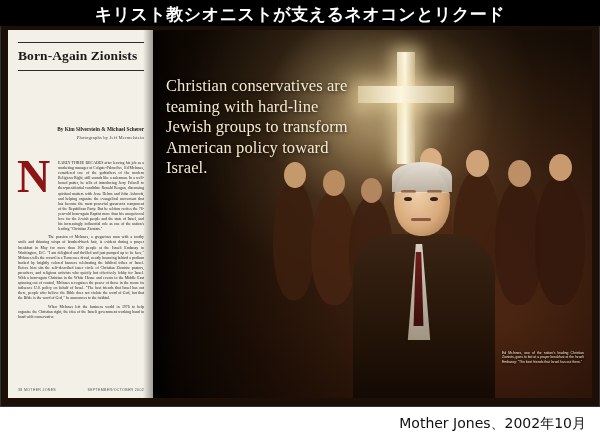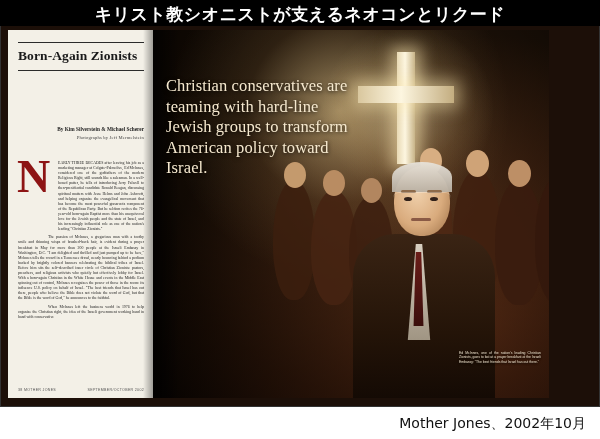--- a/index.html
+++ b/index.html
@@ -132,21 +132,21 @@
     letter-spacing: 0.3px;
     display: flex;
     justify-content: space-between;
     font-family: "Liberation Sans", sans-serif;
   }
 
   
   .page-right {
     position: absolute;
     left: 153px; top: 8px;
-    width: 396px;
+    width: 439px;
     height: 368px;
     overflow: hidden;
     background: radial-gradient(ellipse at 62% 34%, #7d5a33 0%, #4a2d15 38%, #241306 72%, #120803 100%);
   }
   .photo-warm {
     position: absolute;
     inset: 0;
     background:
       radial-gradient(circle at 47% 22%, rgba(255,225,160,0.55) 0%, rgba(255,200,120,0.10) 26%, rgba(0,0,0,0) 48%),
       radial-gradient(ellipse at 80% 80%, rgba(90,40,20,0.55) 0%, rgba(0,0,0,0.65) 70%);

